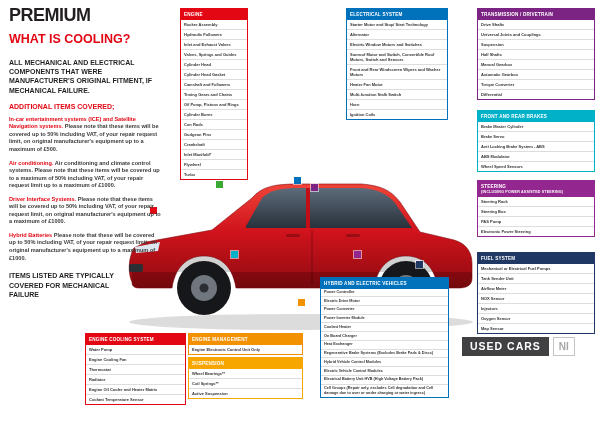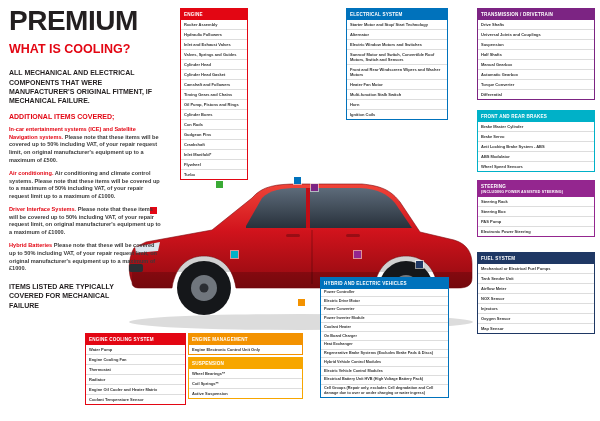--- a/index.html
+++ b/index.html
@@ -4,21 +4,21 @@
 <style>
   html,body { margin:0; padding:0; background:#e8e8e8; }
   #page {
     position:relative; width:600px; height:421px; background:#ffffff;
     font-family:"Liberation Sans", sans-serif; overflow:hidden;
     margin:0 auto; box-shadow:0 0 4px rgba(0,0,0,.25);
   }
 
   
   #left { position:absolute; left:9px; top:6px; width:164px; z-index:4; }
-  #title { font-size:28px; font-weight:800; color:#231f20; letter-spacing:-.5px; line-height:1.05; }
+  #title { font-size:18px; font-weight:800; color:#231f20; letter-spacing:-.5px; line-height:1.05; }
   #subtitle { font-size:12.5px; font-weight:800; color:var(--c-accent_red,#e30613); margin-top:7px; }
   .intro { font-size:7px; font-weight:800; color:#231f20; margin-top:12px; line-height:1.32; width:152px; }
   .addl  { font-size:7px; font-weight:800; color:var(--c-accent_red,#e30613); margin-top:8px; }
   .para  { font-size:5.6px; color:#3a3a3a; margin:6px 0 0; line-height:1.35; width:152px; font-weight:600; }
   .para .lead { color:var(--c-accent_red,#e30613); font-weight:800; }
   .footer-note { font-size:7px; font-weight:800; margin-top:9px; width:125px; line-height:1.35; color:#231f20; }
 
   
   .box { position:absolute; background:#fff; border:1px solid #999; z-index:3; }
   .box .hdr { color:#fff; font-weight:800; font-size:4.6px; padding:2.5px 3px; line-height:1.2; letter-spacing:.2px; }
@@ -255,14 +255,18 @@
 
   <div class="box" id="box-suspension">
     <div class="hdr">SUSPENSION</div>
     <div>
         <div class="item">Wheel Bearings**</div>
         <div class="item">Coil Springs**</div>
         <div class="item">Active Suspension</div>
       </div>
   </div>
 
+  <div id="logo">
+    <div class="logo-main">USED CARS</div>
+    <div class="logo-ni">NI</div>
+  </div>
 
 </div>
 
 </body></html>

